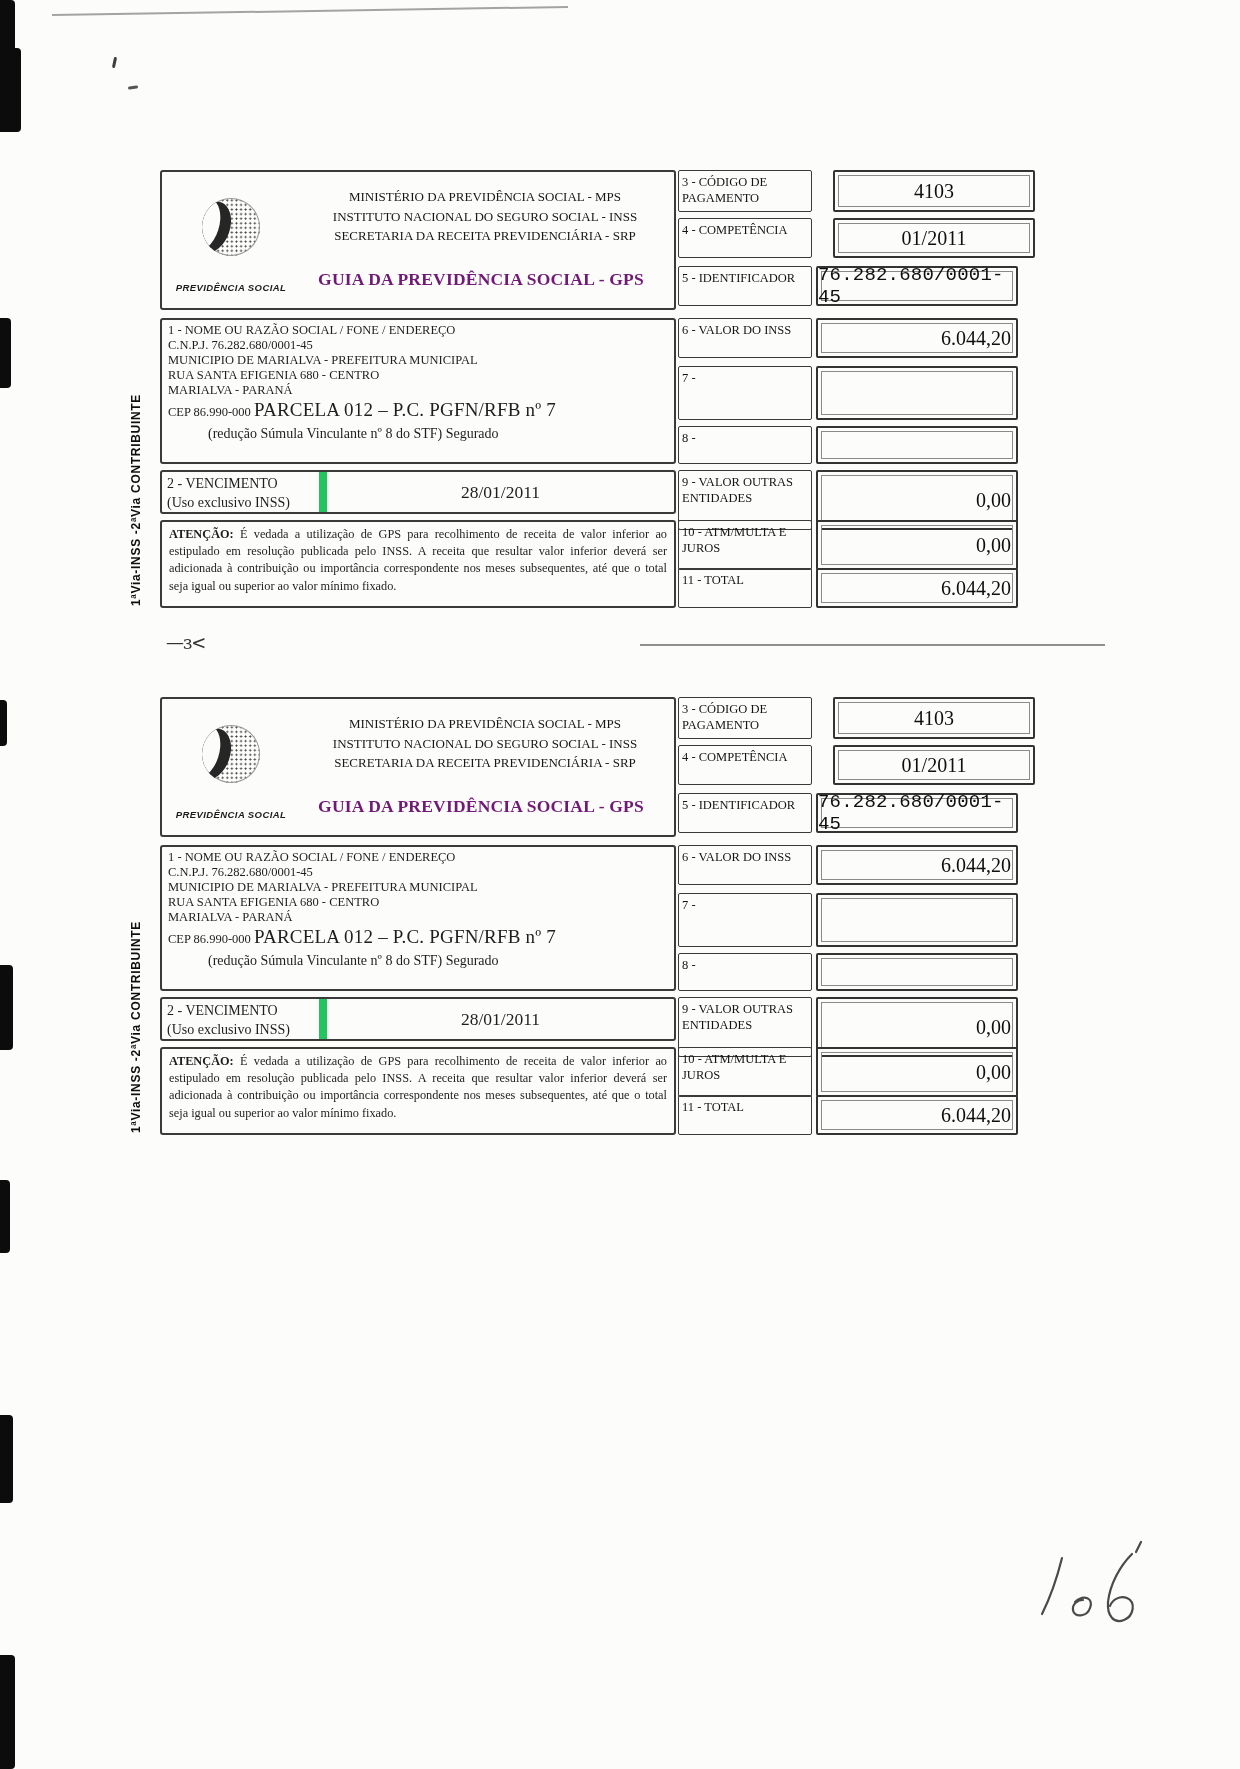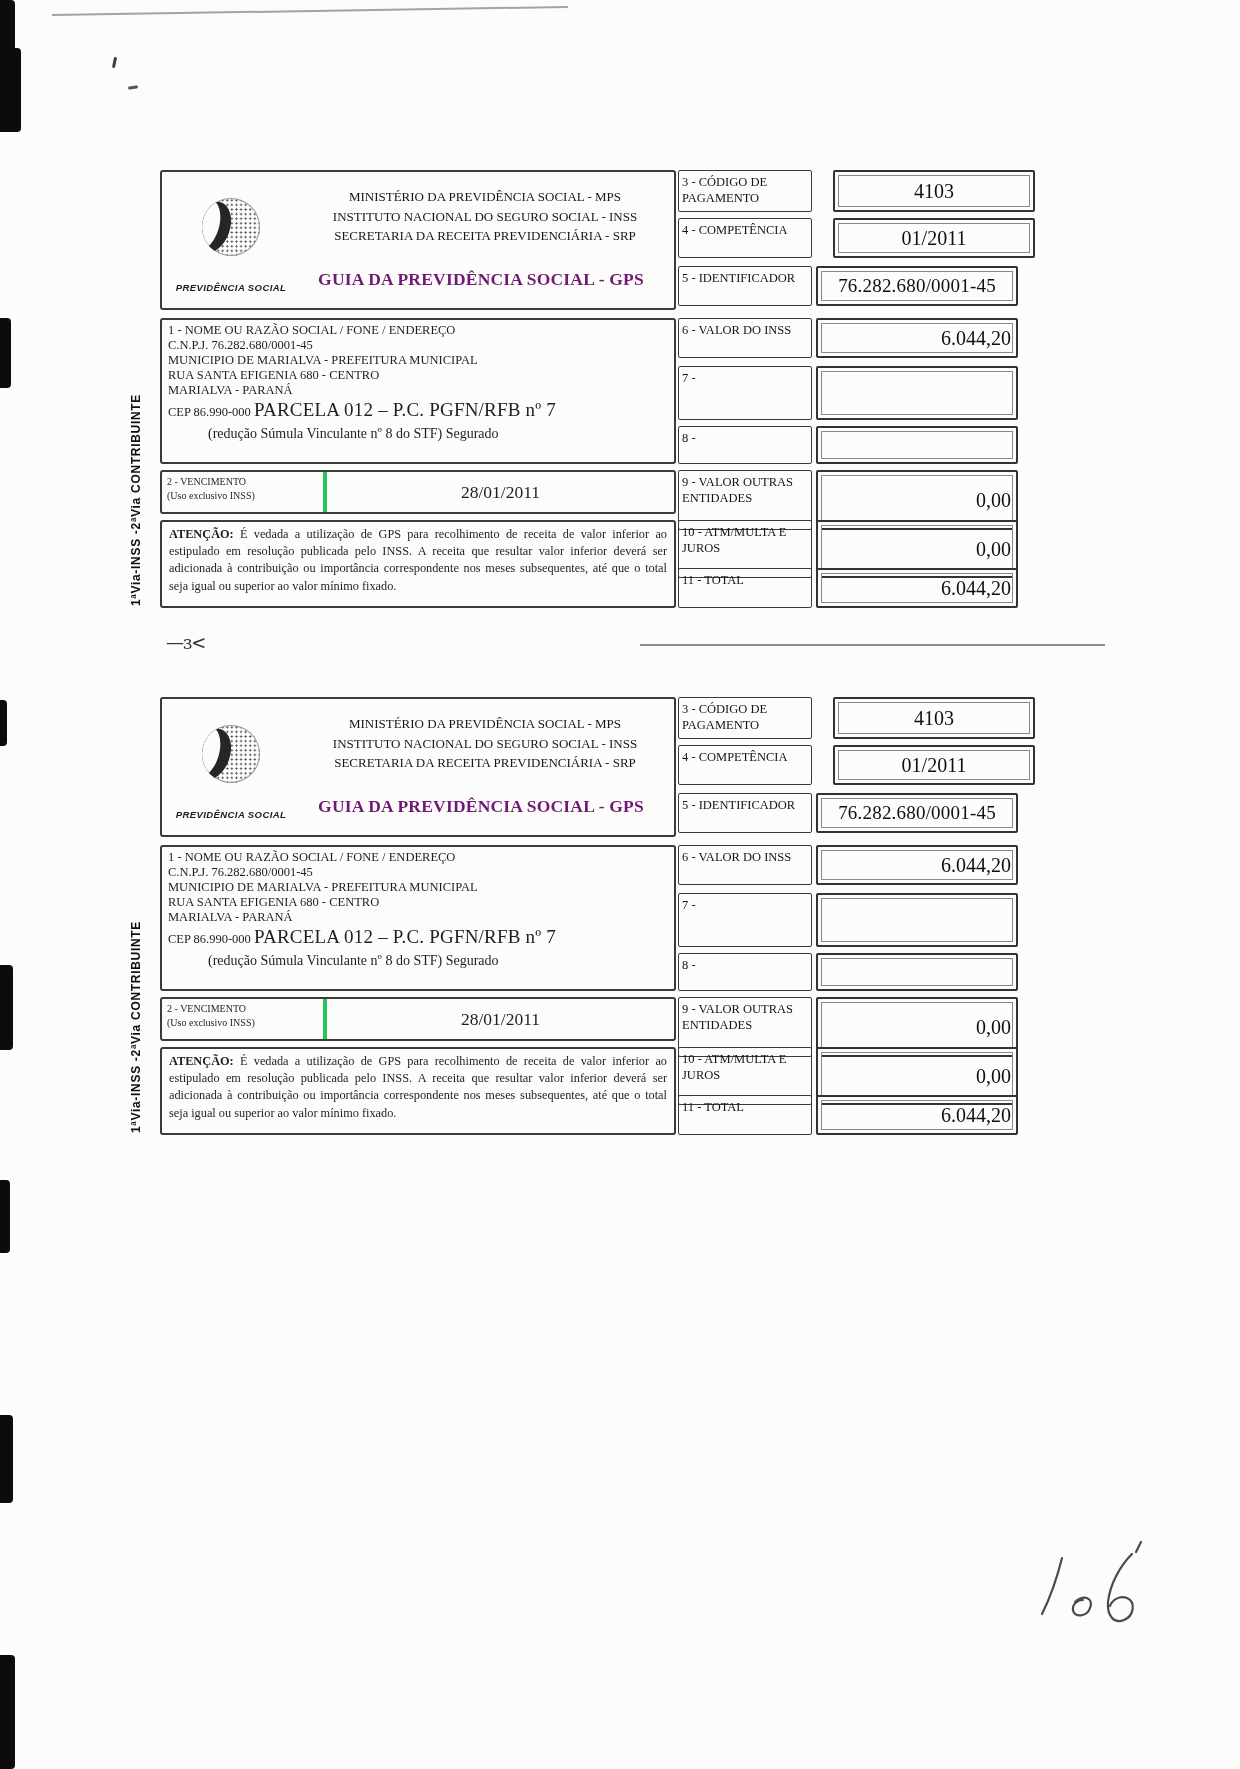--- a/index.html
+++ b/index.html
@@ -48,37 +48,37 @@
                font-size:13px; line-height:1.5; color:#171717; }
   .gps-title { position:absolute; left:136px; top:97px; width:366px; text-align:center;
                font-weight:bold; font-size:17.5px; letter-spacing:0.2px; color:#701a75; }
   
   .f1-line   { line-height:15px; white-space:nowrap; }
   .f1-parcela{ margin-top:1px; white-space:nowrap; }
   .cep       { font-size:12.5px; }
   .parcela   { font-size:19px; font-weight:normal; letter-spacing:0.2px; }
   .f1-reducao{ font-size:14px; line-height:25px; padding-left:40px; white-space:nowrap; }
   
-  .f2-left  { width:165px; border-right:4px solid #22c55e; padding:3px 5px;
-              font-size:10px; line-height:1.35; }
+  .f2-left  { width:165px; border-right:8px solid #22c55e; padding:3px 5px;
+              font-size:14px; line-height:1.35; }
   .f2-value { flex:1; display:flex; align-items:center; justify-content:center; font-size:17.5px; }
   
   .rrow   { position:absolute; left:516px; width:342px; }
   .row3 {top:0;height:42px}   .row4 {top:48px;height:40px}  .row5 {top:96px;height:40px}
   .row6 {top:148px;height:40px}.row7 {top:196px;height:54px} .row8 {top:256px;height:38px}
-  .row9 {top:300px;height:60px}.row10{top:350px;height:58px} .row11{top:398px;height:40px}
+  .row9 {top:300px;height:60px}.row10{top:350px;height:50px} .row11{top:398px;height:40px}
   .rlabel { position:absolute; left:2px; top:0; width:134px; height:100%;
             border:1.8px solid #3a3a3a; border-radius:2px; font-size:12.5px; line-height:1.28; padding:3px 3px; color:#141414; }
   .rvalue { position:absolute; left:140px; top:0; width:202px; height:100%;
             border:2px solid #333; border-radius:2px;
             box-shadow: inset 0 0 0 3px #fcfcfa, inset 0 0 0 4px #8a8a88;
             font-size:20px; display:flex; align-items:center; color:#0f0f0f; }
   .val-center { justify-content:center;margin-left:17px; }
   .val-right  { justify-content:flex-end; padding-right:5px;font-family:Liberation Serif, serif; }
-  .val-id     { justify-content:center; font-size:19px; letter-spacing:0.2px; }
+  .val-id     { justify-content:center; font-size:19px; letter-spacing:0.2px;font-family:Liberation Mono, monospace; }
   
   .side-text { position:absolute; left:-148px; top:322px; width:250px; height:16px;
                transform:rotate(-90deg); font-family:"Liberation Sans", sans-serif;
                font-weight:bold; font-size:12px; letter-spacing:0.7px; color:#0e0e0e;
                text-align:center; white-space:nowrap; }
 </style>
 </head>
 <body>
 
 <div class="page">

